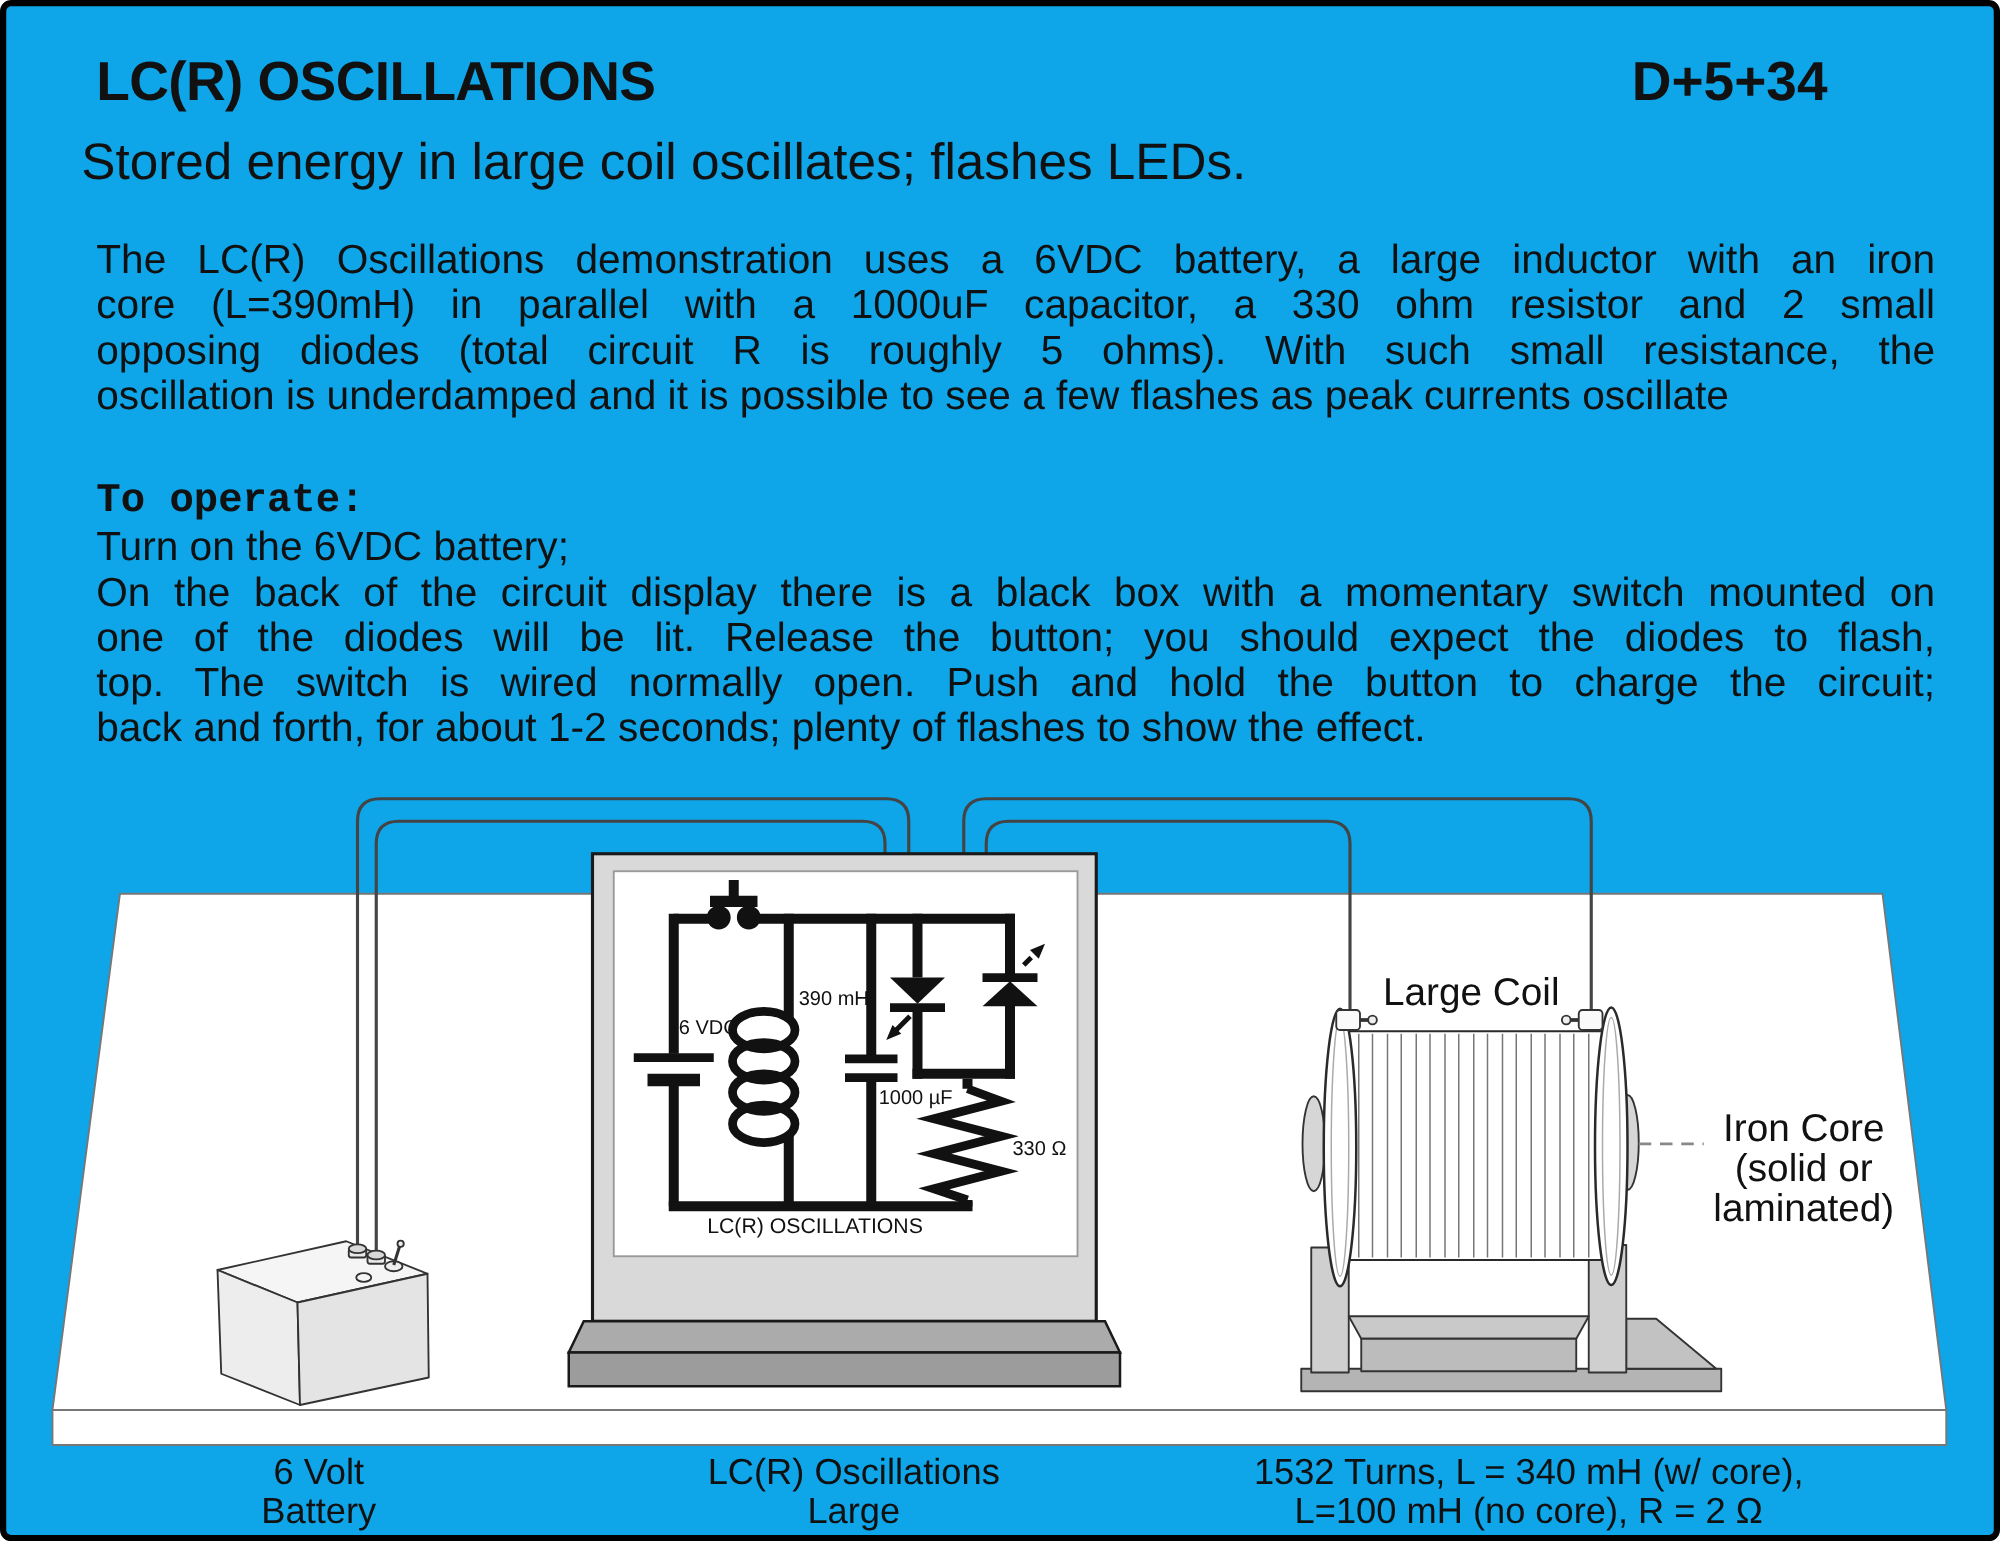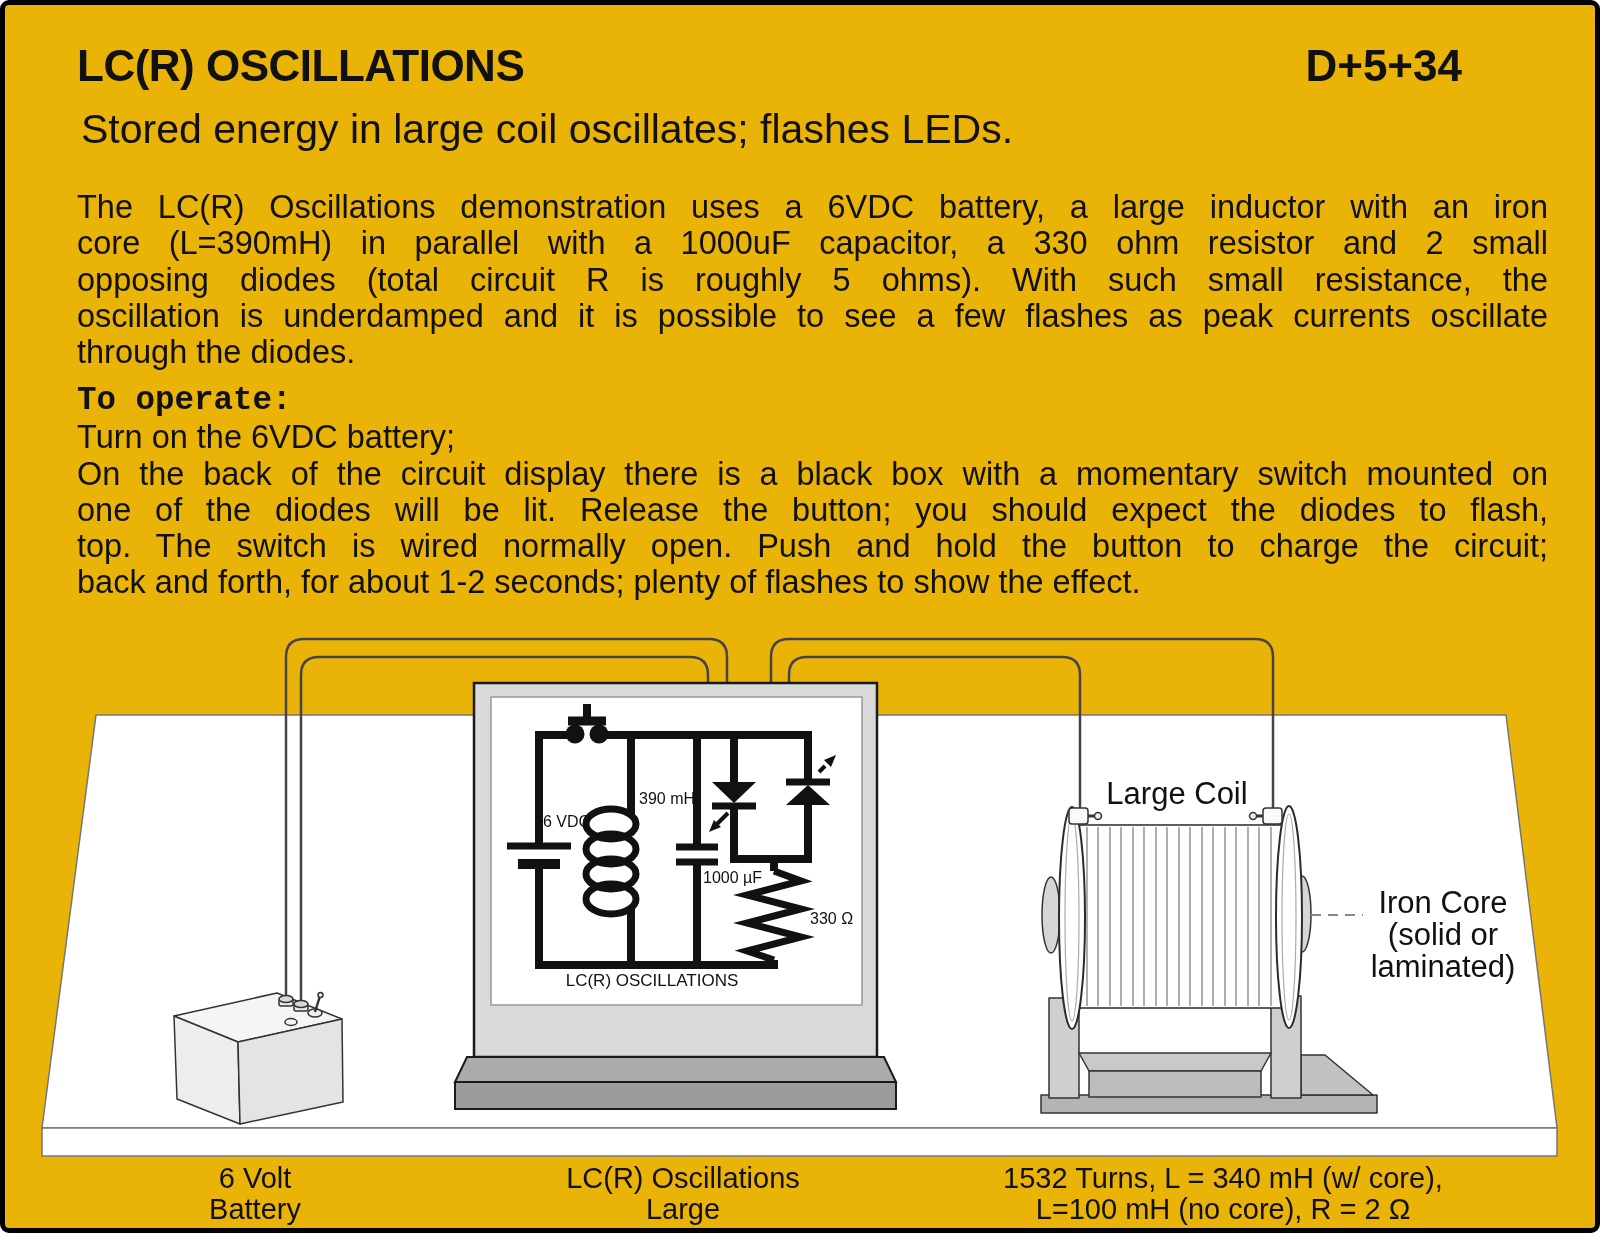--- a/index.html
+++ b/index.html
@@ -1,24 +1,24 @@
 <!DOCTYPE html>
 <html><head>
 <meta charset="utf-8">
 <style>
   html,body{margin:0;padding:0;background:#fff;}
   #page{
-    position:relative;width:1600px;height:1233px;background:#eab308;
+    position:relative;width:1600px;height:1233px;background:#0ea5e9;
     font-family:"Liberation Sans",sans-serif;color:#111;overflow:hidden;
     box-sizing:border-box;border:5px solid #000;border-radius:9px;
   }
   .abs{position:absolute;}
   #doc-title{left:72px;top:36px;font-size:44px;font-weight:bold;letter-spacing:-0.5px;}
   #doc-code{top:36px;right:133px;font-size:44px;font-weight:bold;}
-  #doc-subtitle{left:76px;top:101px;font-size:41px;}
+  #doc-subtitle{left:60px;top:101px;font-size:41px;}
   .textblock{left:72px;width:1471px;font-size:32.5px;line-height:36.3px;}
   #intro-block{top:158px;margin-top:26px;}
   #operate-block{top:378px;}
   .bold{font-weight:bold;font-family:Liberation Mono, monospace;}
   .justify .tline{text-align:justify;text-align-last:justify;}
   .justify .tline:last-child{text-align-last:left;}
   .caption{font-size:29px;line-height:31px;}
   .caption .tline{text-align:center;}
   #caption-battery{left:110px;top:1158px;width:280px;}
   #caption-board{left:538px;top:1158px;width:280px;}
@@ -32,21 +32,20 @@
 
   <div id="doc-title" class="abs">LC(R) OSCILLATIONS</div>
   <div id="doc-code" class="abs">D+5+34</div>
   <div id="doc-subtitle" class="abs">Stored energy in large coil oscillates; flashes LEDs.</div>
 
   <div id="intro-block" class="abs textblock justify">
       <div class="tline">The LC(R) Oscillations demonstration uses a 6VDC battery, a large inductor with an iron</div>
       <div class="tline">core (L=390mH) in parallel with a 1000uF capacitor, a 330 ohm resistor and 2 small</div>
       <div class="tline">opposing diodes (total circuit R is roughly 5 ohms).  With such small resistance, the</div>
       <div class="tline">oscillation is underdamped and it is possible to see a few flashes as peak currents oscillate</div>
-      <div class="tline">through the diodes.</div>
     </div>
 
   <div id="operate-block" class="abs textblock">
     <div class="bold">To operate:</div>
     <div>Turn on the 6VDC battery;</div>
     <div class="justify">
         <div class="tline">On the back of the circuit display there is a black box with a momentary switch mounted on</div>
         <div class="tline">one of the diodes will be lit.  Release the button; you should expect the diodes to flash,</div>
         <div class="tline">top.  The switch is wired normally open.  Push and hold the button to charge the circuit;</div>
         <div class="tline">back and forth, for about 1-2 seconds;  plenty of flashes to show the effect.</div>

